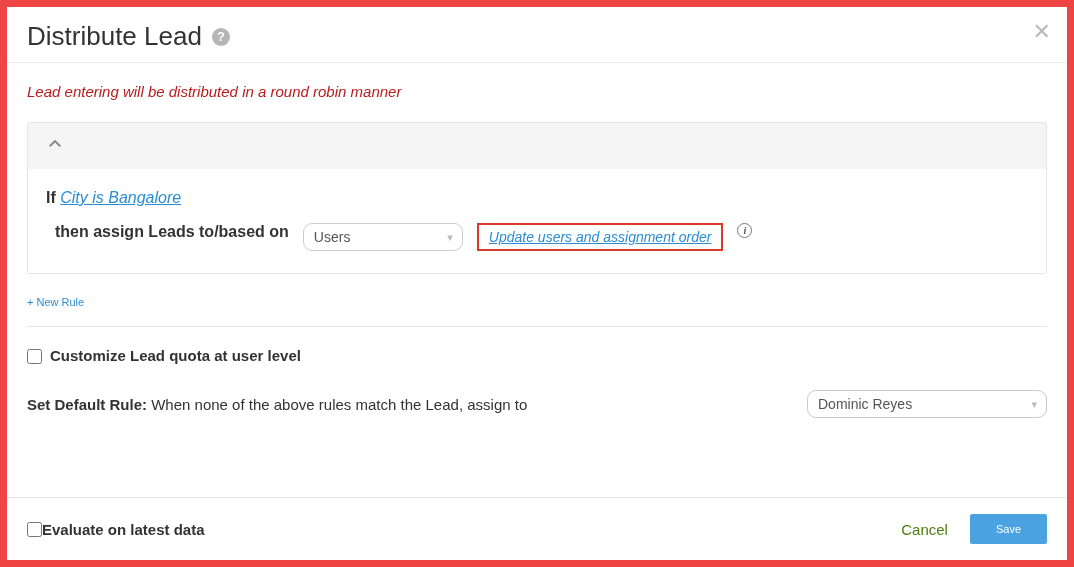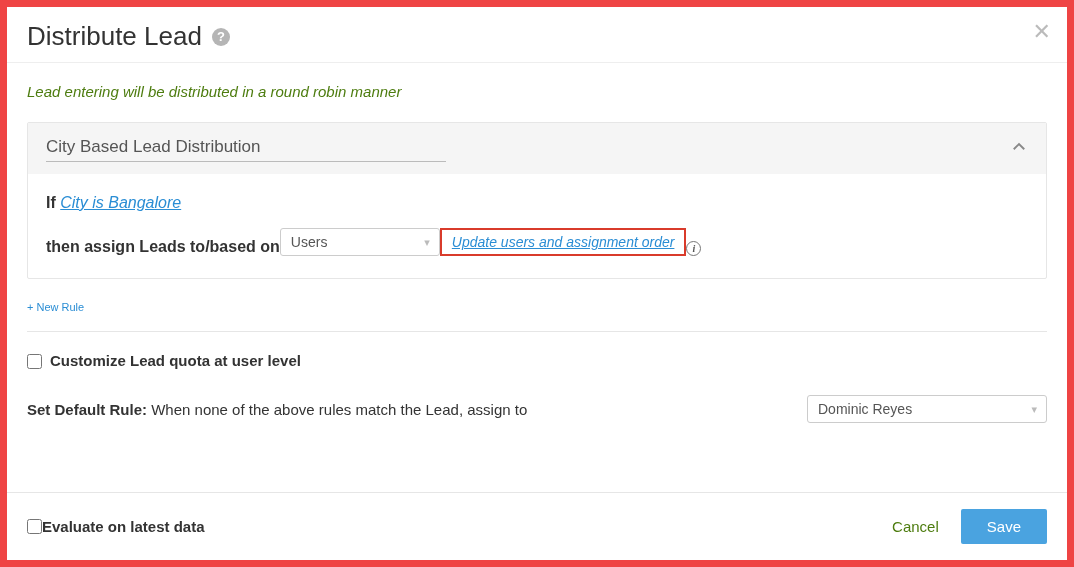--- a/index.html
+++ b/index.html
@@ -45,21 +45,21 @@
       right: 16px;
       top: 12px;
       font-size: 22px;
       color: #bbb;
       cursor: pointer;
     }
     .hr-top { border: none; border-top: 1px solid #eee; }
     .modal-body { padding: 20px; }
     .subtitle {
       font-style: italic;
-      color: #4d7c0f;
+      color: #b91c1c;
       font-size: 15px;
       margin-bottom: 22px;
     }
     .rule-card {
       border: 1px solid #e6e6e6;
       border-radius: 2px;
     }
     .rule-header {
       background: #f5f5f5;
       padding: 12px 18px;
@@ -83,27 +83,29 @@
     }
     .rule-body { padding: 20px 18px 22px 18px; }
     .if-line {
       font-size: 16px;
       margin-bottom: 16px;
     }
     .if-line .kw { font-weight: 700; color: #333; }
     .condition-link { color: #2a8dd4; font-style: italic; }
     .assign-line {
       display: flex;
-      align-items: flex-end;
+      align-items: flex-start;
+      gap: 14px;
       font-size: 16px;
+      margin-left: 9px;
     }
     .assign-line .kw { font-weight: 600; }
     .select {
       border: 1px solid #ccc;
-      border-radius: 3px;
+      border-radius: 9px;
       padding: 5px 30px 5px 10px;
       font-size: 14px;
       color: #555;
       background: #fff;
       min-width: 160px;
       position: relative;
       display: inline-flex;
       align-items: center;
       justify-content: space-between;
       cursor: pointer;
@@ -150,21 +152,21 @@
       border-top: 1px solid #e6e6e6;
       padding: 16px 20px;
       display: flex; align-items: center; justify-content: space-between;
       background: #fff;
     }
     .footer-left { display: flex; align-items: center; gap: 0; font-size: 15px; font-weight: 600; }
     .footer-right { display: flex; align-items: center; gap: 22px; }
     .btn-cancel { color: #4d7c0f; font-size: 15px; cursor: pointer; }
     .btn-save {
       background: #4aa3e0; color: #fff; border: none;
-      padding: 9px 26px; font-size: 15px; border-radius: 2px; cursor: pointer;
+      padding: 9px 26px; font-size: 11px; border-radius: 2px; cursor: pointer;
     }
   </style>
 </head>
 <body>
 
 <div class="modal">
 
   <div class="modal-header">
     <div class="modal-title">
       <span>Distribute Lead</span>
@@ -172,21 +174,20 @@
     </div>
     <span class="close-x">✕</span>
   </div>
   <hr class="hr-top">
 
   <div class="modal-body">
     <div class="subtitle">Lead entering will be distributed in a round robin manner</div>
 
     <div class="rule-card">
       <div class="rule-header">
-        <input class="rule-name-input" value="City Based Lead Distribution" style="">
         <span class="chevron-up">
           <svg width="18" height="18" viewBox="0 0 24 24" fill="none" stroke="#888" stroke-width="2.5">
               <polyline points="5 15 12 8 19 15"></polyline>
             </svg>
         </span>
       </div>
       <div class="rule-body">
         <div class="if-line">
           <span class="kw">If</span>
           <a href="#" class="condition-link">City is Bangalore</a>

